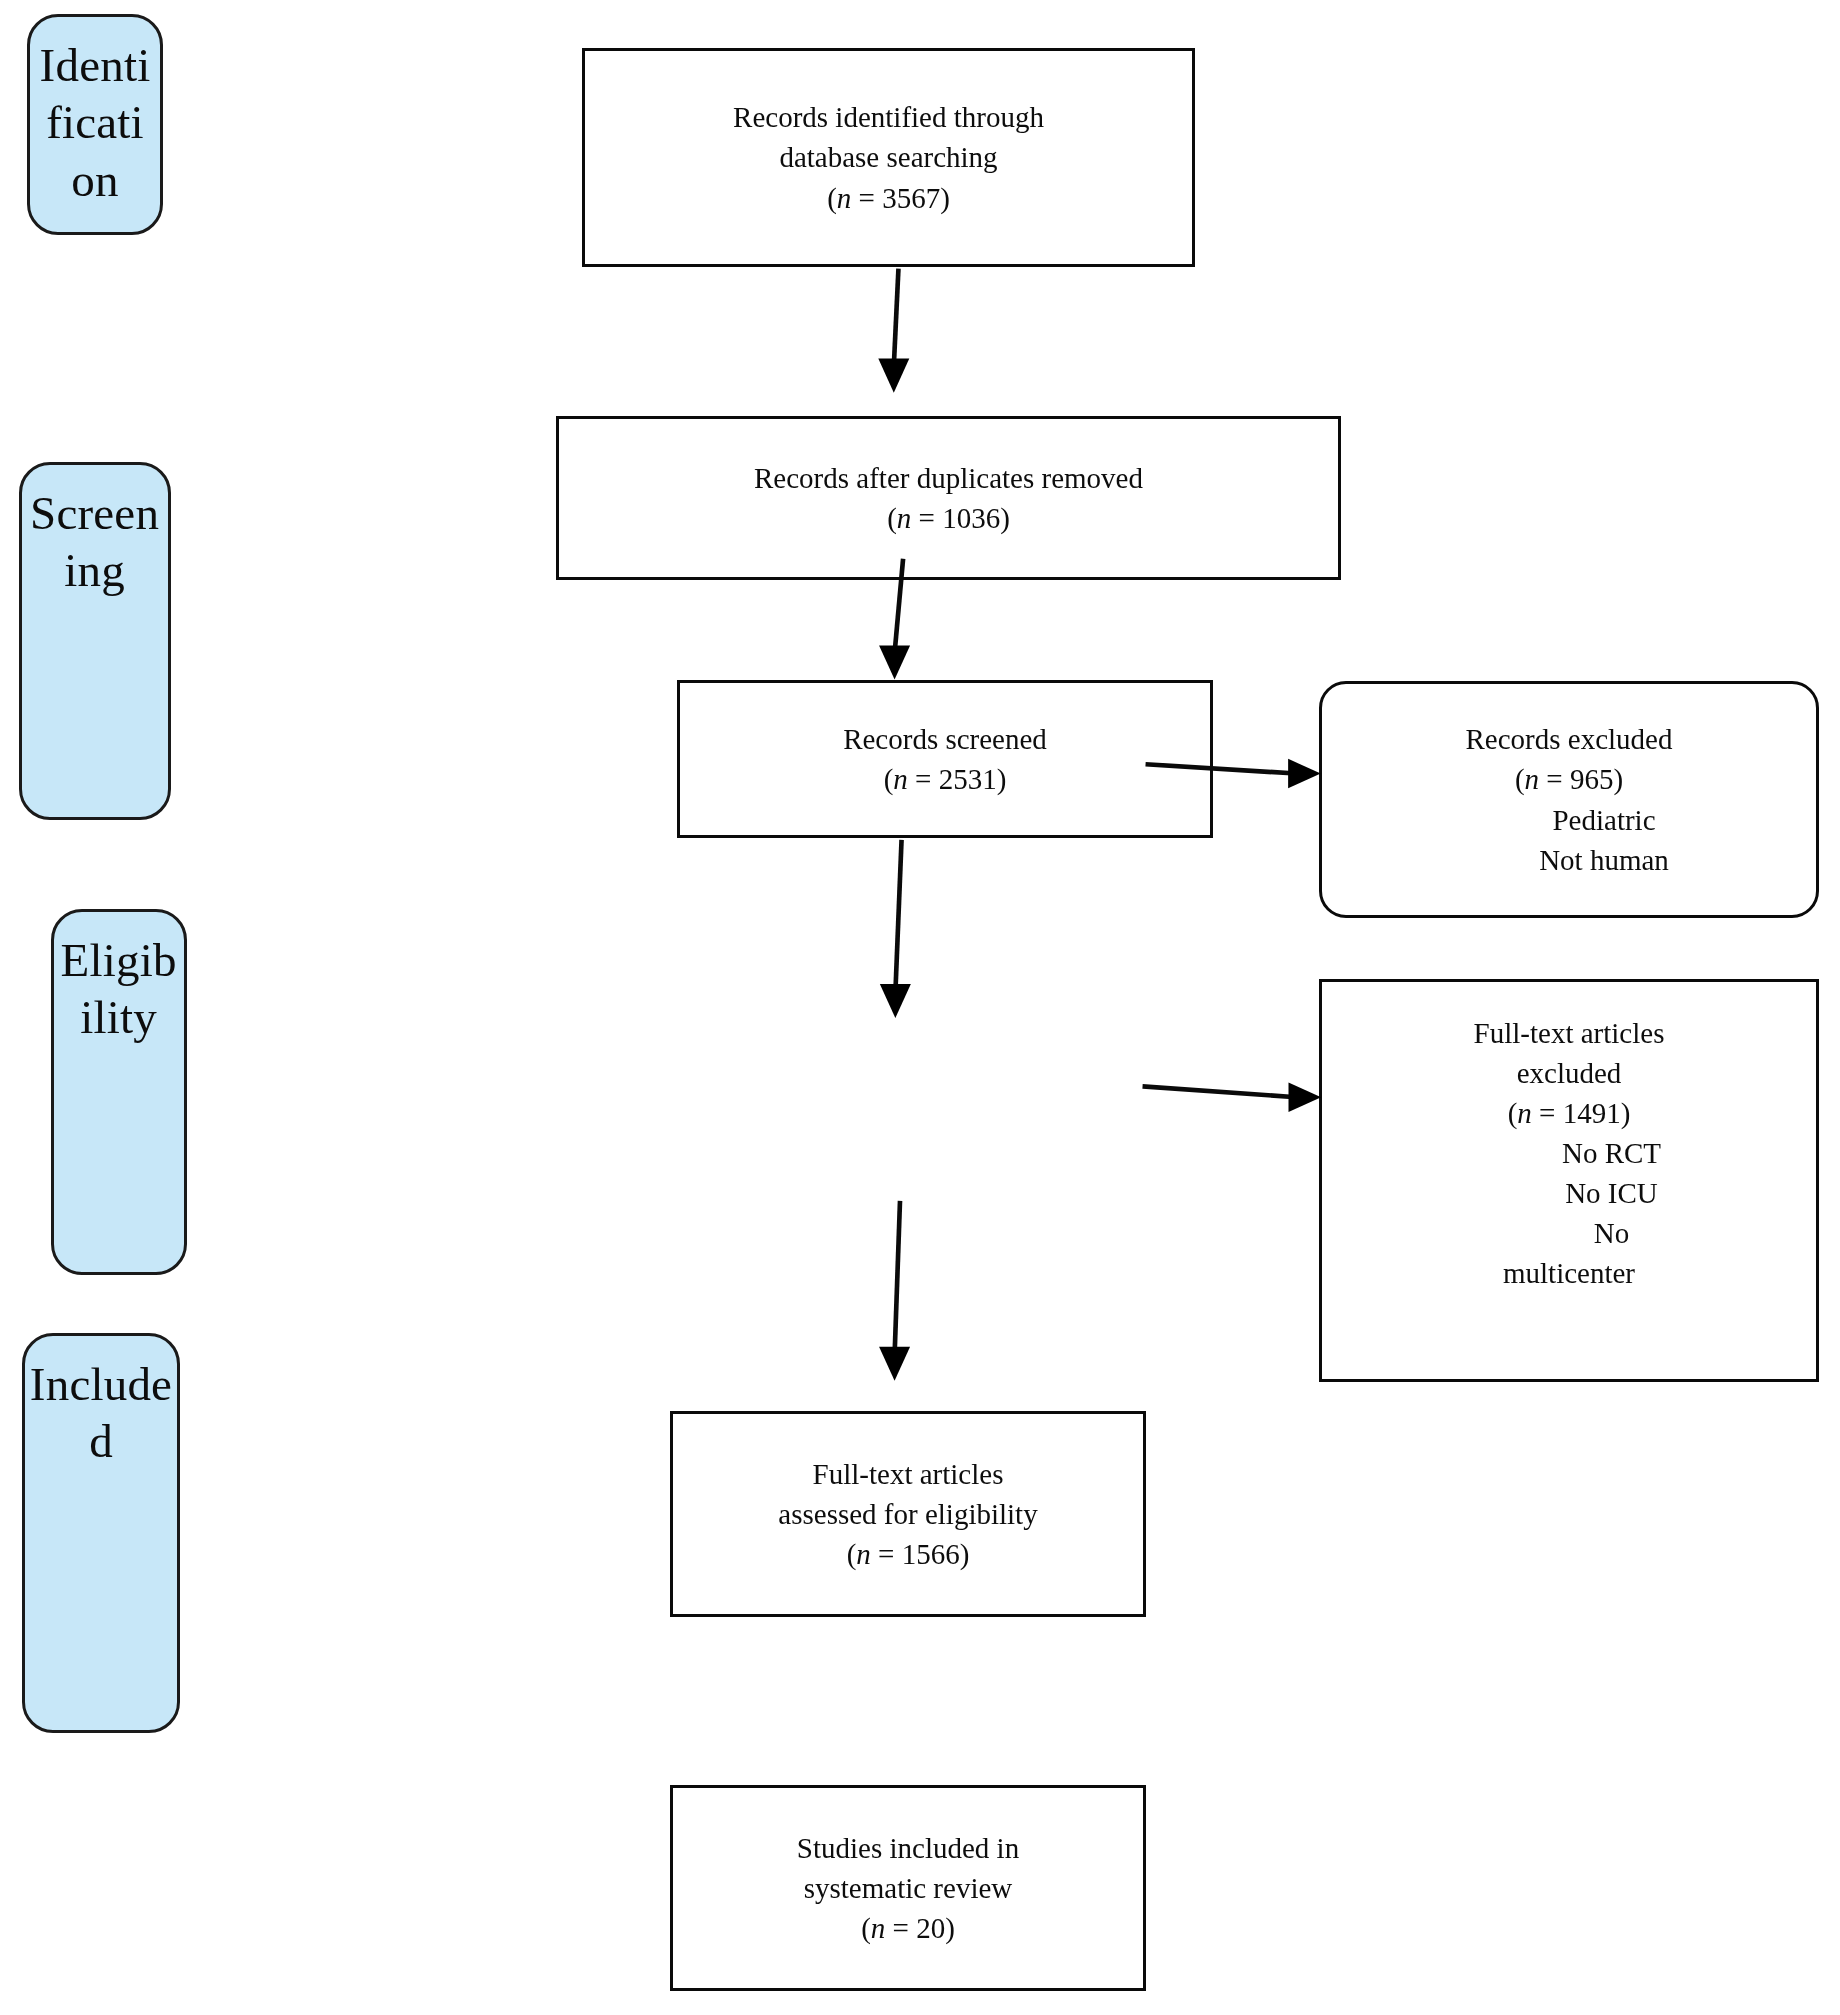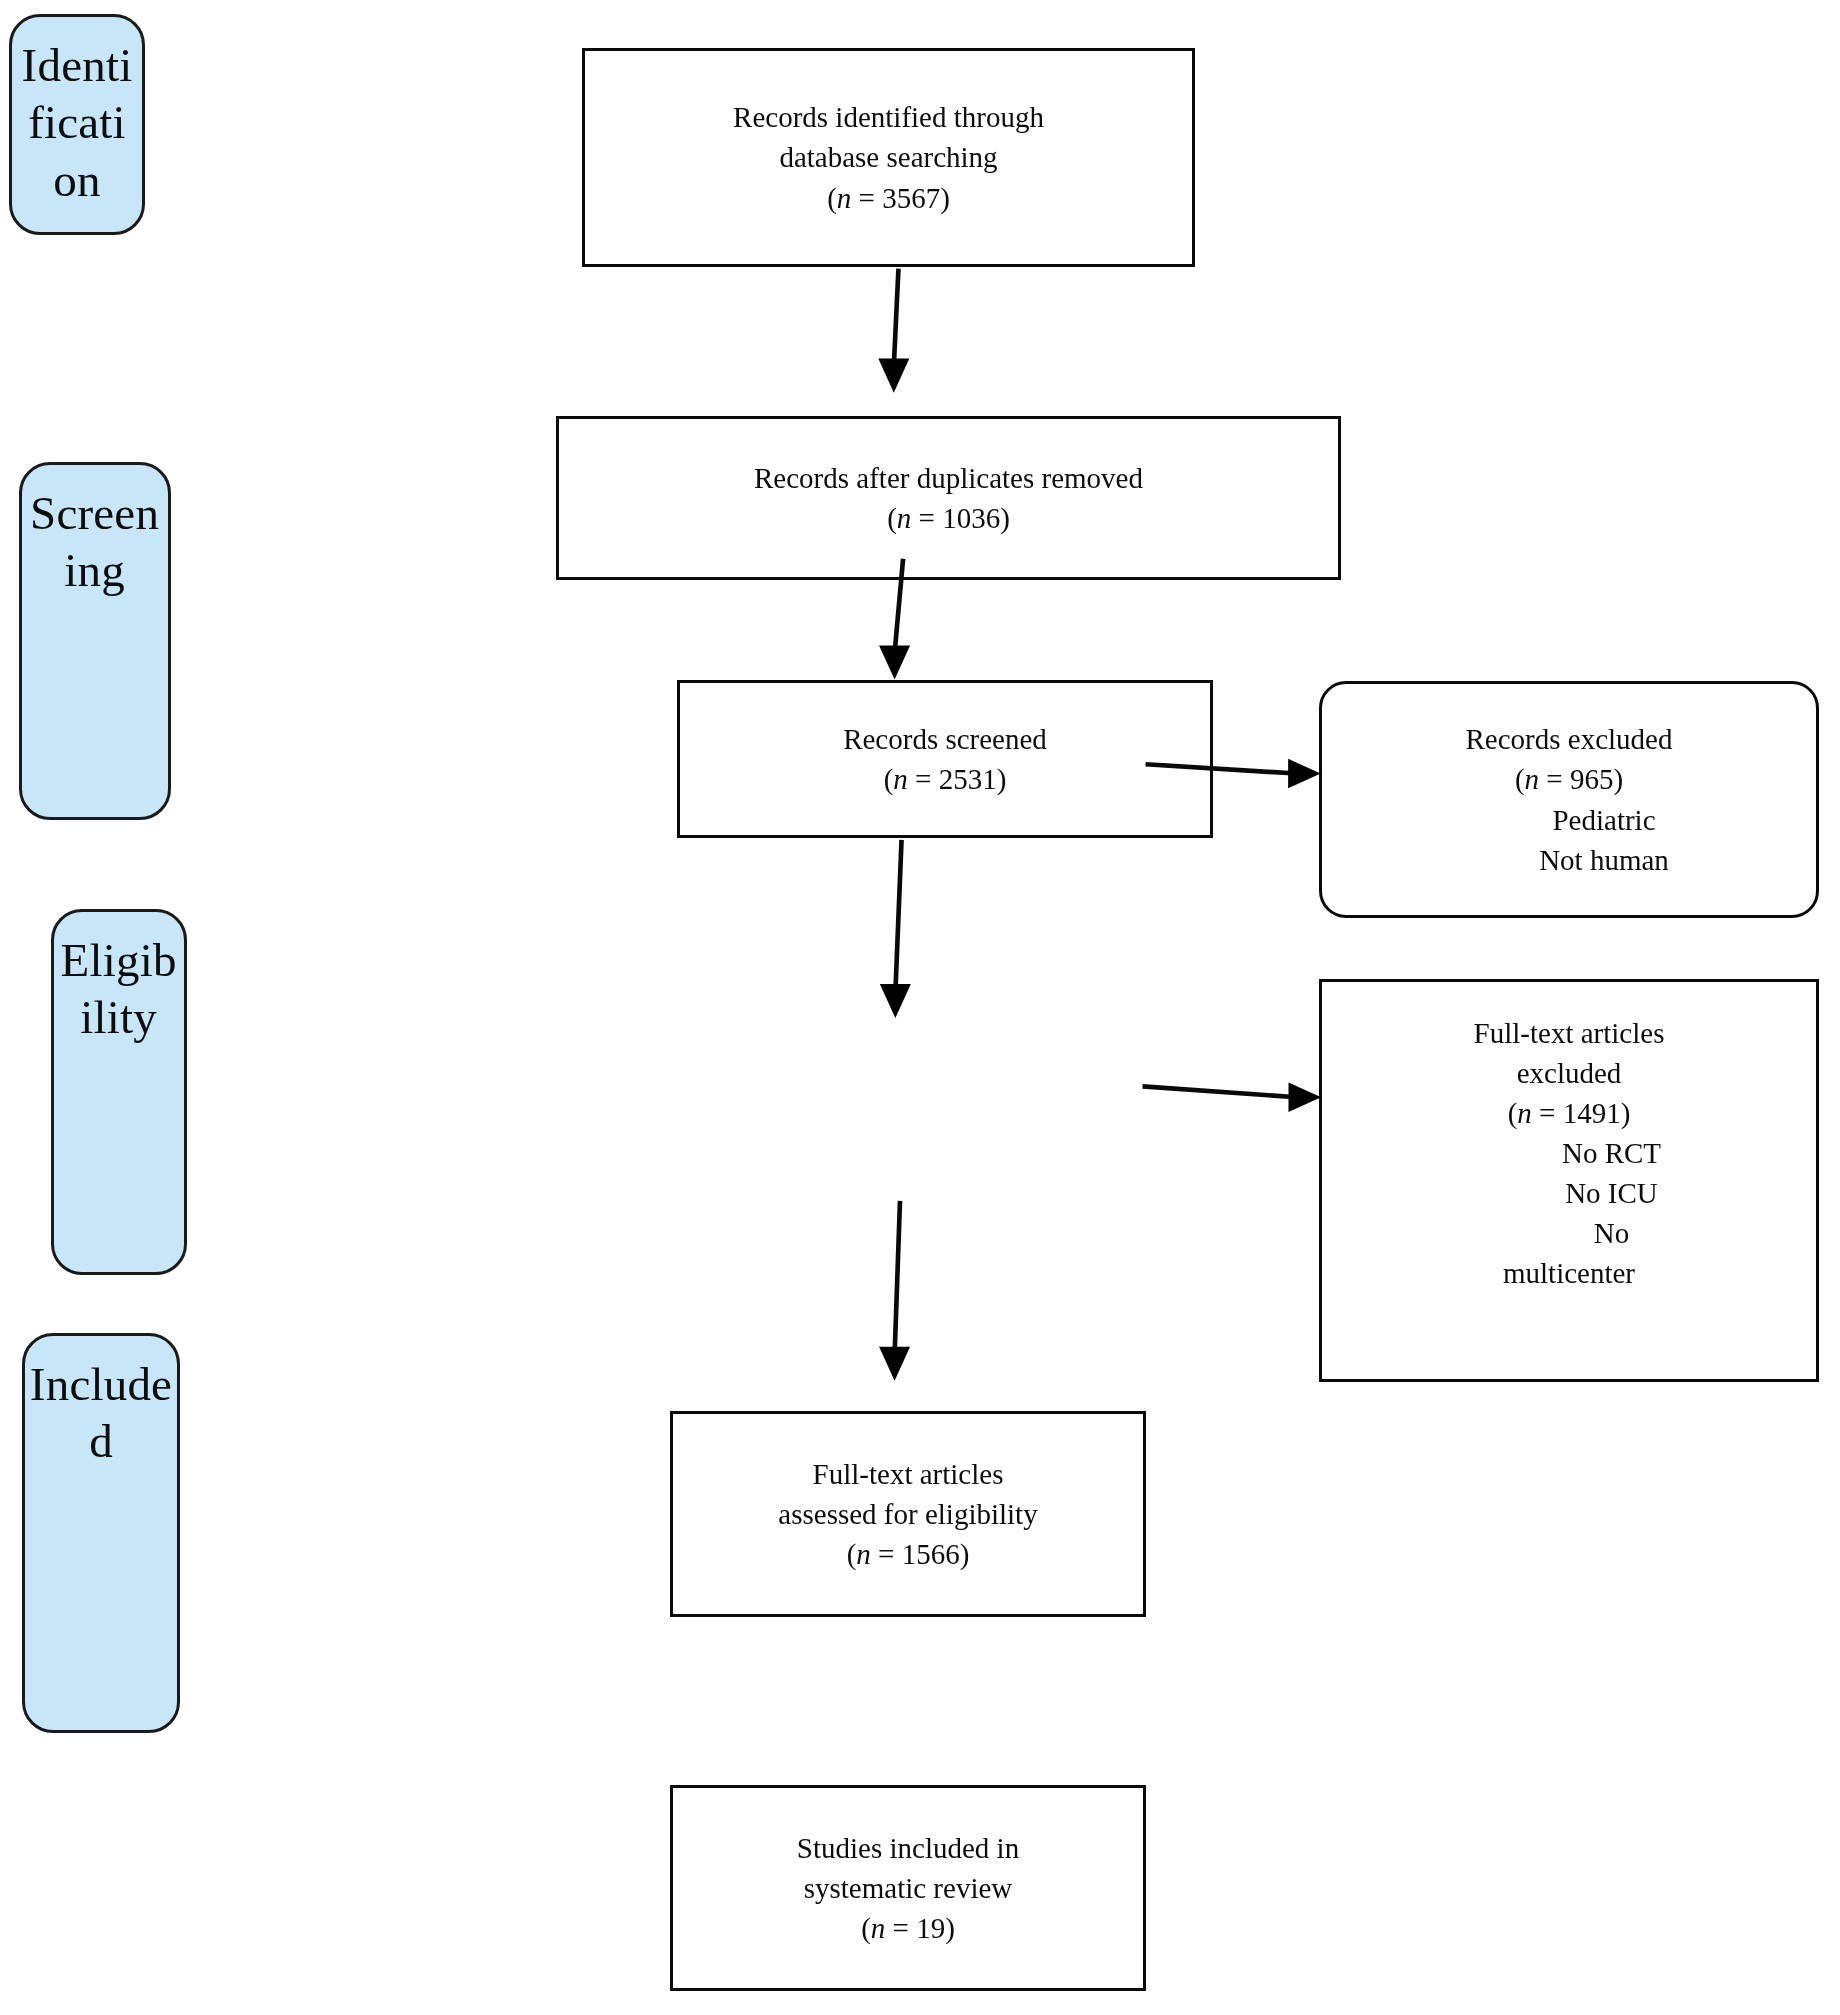--- a/index.html
+++ b/index.html
@@ -72,21 +72,21 @@
   .conn line, .conn path {
     stroke: #0a0a0a;
     fill: #0a0a0a;
   }
 </style>
 </head>
 <body>
 
 <div id="canvas">
 
-  <div class="stage" style="left:9px; top:14px; width:136px; height:221px;">
+  <div class="stage" style="left:27px; top:14px; width:136px; height:221px;">
     <div class="stage-label">Identification</div>
   </div>
 
   <div class="stage" style="left:18.6px; top:462px; width:152px; height:358px;">
     <div class="stage-label">Screening</div>
   </div>
 
   <div class="stage" style="left:18.6px; top:909px; width:136px; height:366px;margin-left:32px;">
     <div class="stage-label">Eligibility</div>
   </div>
@@ -143,21 +143,21 @@
       <span class="sub">Full-text articles</span>
       <span class="sub">assessed for eligibility</span>
       <span class="sub">(<span class="ital">n</span> = <span>1566</span>)</span>
     </div>
   </div>
 
   <div class="fbox" style="left:670px; top:1785px; width:476px; height:206px;">
     <div class="fbox-text">
       <span class="sub">Studies included in</span>
       <span class="sub">systematic review</span>
-      <span class="sub">(<span class="ital">n</span> = <span>19</span>)</span>
+      <span class="sub">(<span class="ital">n</span> = <span>20</span>)</span>
     </div>
   </div>
 
   <svg class="conn" style="left:869px; top:267px; width:62px; height:132px;" viewBox="0 0 80 170">
     <line x1="38" y1="2" x2="32" y2="128" stroke-width="6"></line>
     <polygon points="32,162 12,118 52,118"></polygon>
   </svg>
 
   <svg class="conn" style="left:869px; top:557px; width:62px; height:129px;" viewBox="0 0 80 166">
     <line x1="44" y1="2" x2="33" y2="124" stroke-width="6"></line>

